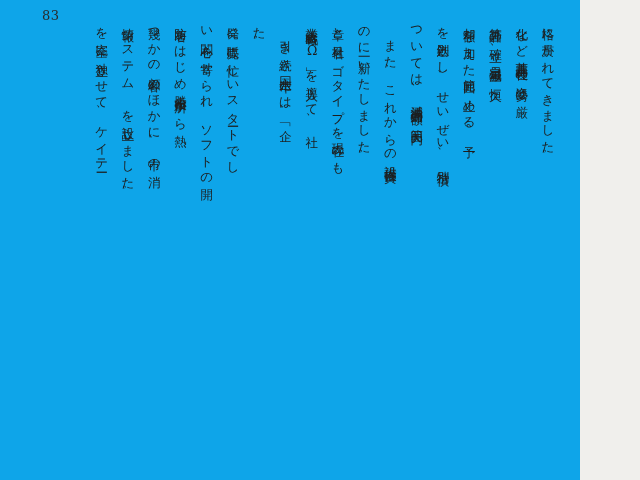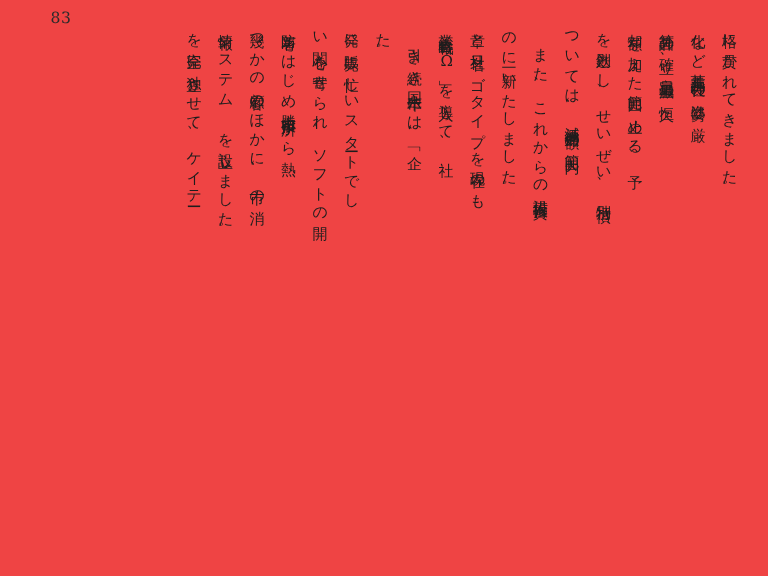--- a/index.html
+++ b/index.html
@@ -8,23 +8,23 @@
   }
   body {
     width: 640px;
     height: 480px;
     background: #f0efec;
     font-family: "DejaVu Serif", "Liberation Serif", serif;
     overflow: hidden;
   }
   #page {
     position: relative;
-    width: 640px;
+    width: 580px;
     height: 480px;
-    background: #ef4444;
+    background: #0ea5e9;
   }
   #page-number {
     position: absolute;
     top: 8px;
     left: 42px;
     font-size: 13px;
     color: #2a2a2a;
     font-family: "DejaVu Serif", "Liberation Serif", serif;
     letter-spacing: 0.5px;
   }

